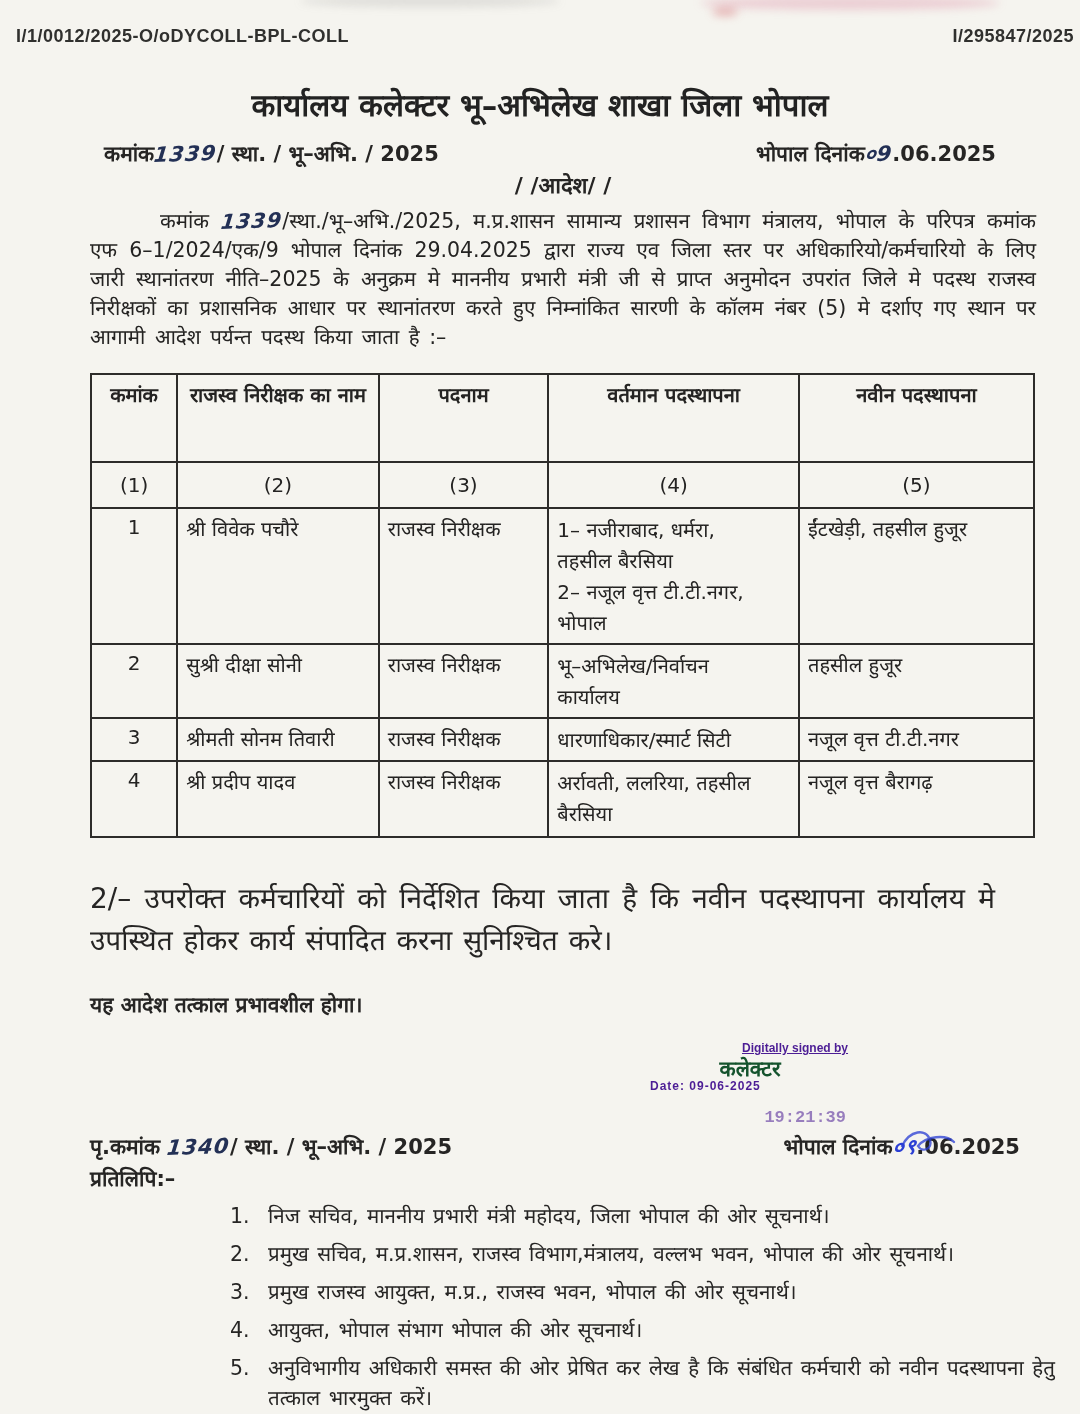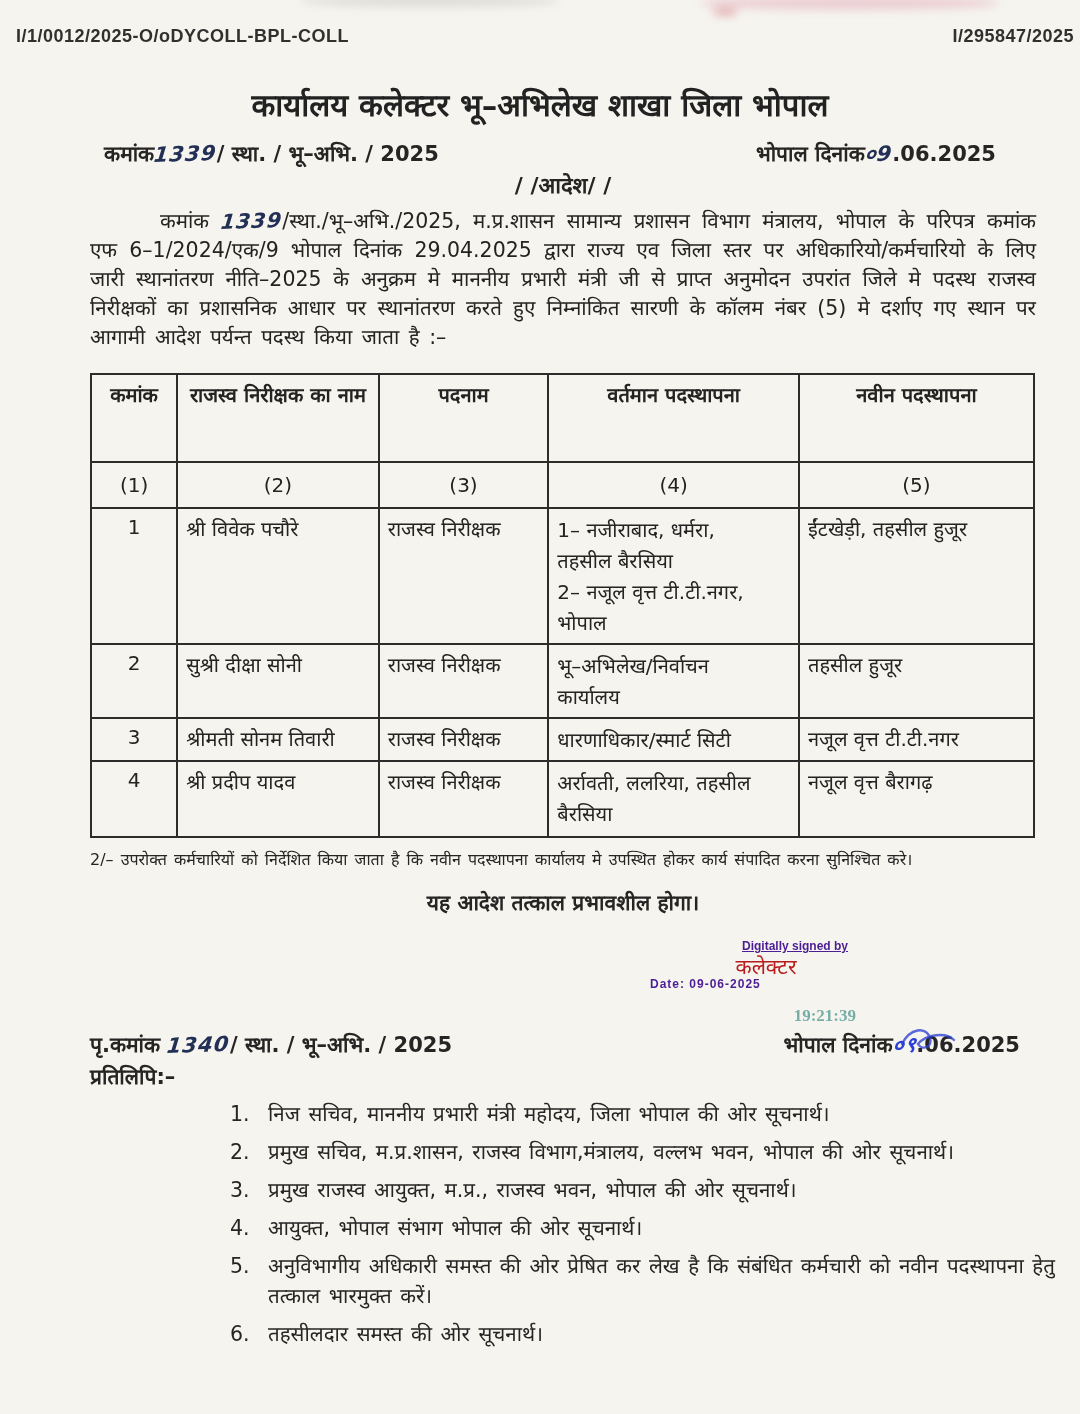--- a/index.html
+++ b/index.html
@@ -51,35 +51,35 @@
   tr.header-row th{height:76px;}
   tr.colnum-row td{text-align:center;height:36px;font-size:20px;}
   tr.data-row td{vertical-align:top;padding-top:6px;}
   td.sno{text-align:center;}
   td.pre{white-space:pre-line;line-height:1.55;}
   tr.row-1 td{height:120px;}
   tr.row-2 td{height:60px;}
   tr.row-3 td{height:30px;}
   tr.row-4 td{height:64px;}
 
-  .para2{margin-top:10px;font-size:16px;line-height:1.5;text-align:justify;
+  .para2{margin-top:40px;font-size:28px;line-height:1.5;text-align:justify;
          word-spacing:2px;width:905px;}
-  .effective{text-align:center;margin-top:0;font-size:21px;font-weight:700;}
+  .effective{text-align:left;margin-top:0;font-size:21px;font-weight:700;}
 
   .sig-block{position:relative;height:86px;margin-top:24px;}
   .sig-en{position:absolute;right:10px;top:0;width:340px;
           font-family:"Liberation Sans",sans-serif;font-size:12px;
           font-weight:700;color:#4c1d95;line-height:1.15;}
   .sig-en .l1{margin-left:56px;text-decoration:underline;}
   .sig-en .l2{margin-left:18px;}
   .sig-en .l3{margin-left:-36px;letter-spacing:1px;margin-top:24px;}
-  .sig-hi{position:absolute;right:140px;top:14px;width:260px;text-align:center;
-          font-size:21px;font-weight:400;color:#b91c1c;line-height:1.3;}
-  .sig-time{position:absolute;right:180px;top:66px;font-family:Liberation Serif, serif;
-            font-size:17px;font-weight:700;color:#0f766e;opacity:.55;}
+  .sig-hi{position:absolute;right:156px;top:14px;width:260px;text-align:center;
+          font-size:21px;font-weight:700;color:#14532d;line-height:1.3;}
+  .sig-time{position:absolute;right:190px;top:66px;font-family:Liberation Mono, monospace;
+            font-size:17px;font-weight:700;color:#4c1d95;opacity:.55;}
 
   .endorse{display:flex;justify-content:space-between;margin-top:4px;
            font-size:21px;font-weight:700;}
   .endorse .right{margin-right:16px;position:relative;}
   .scribble{position:absolute;left:112px;top:-6px;width:70px;height:30px;opacity:.9;}
 
   .copy-label{font-size:21px;font-weight:700;margin-top:4px;}
 
   .copy-list{margin:10px 0 0 140px;font-size:20.5px;line-height:1.42;}
   .copy-item{display:flex;margin-bottom:9px;width:830px;}

